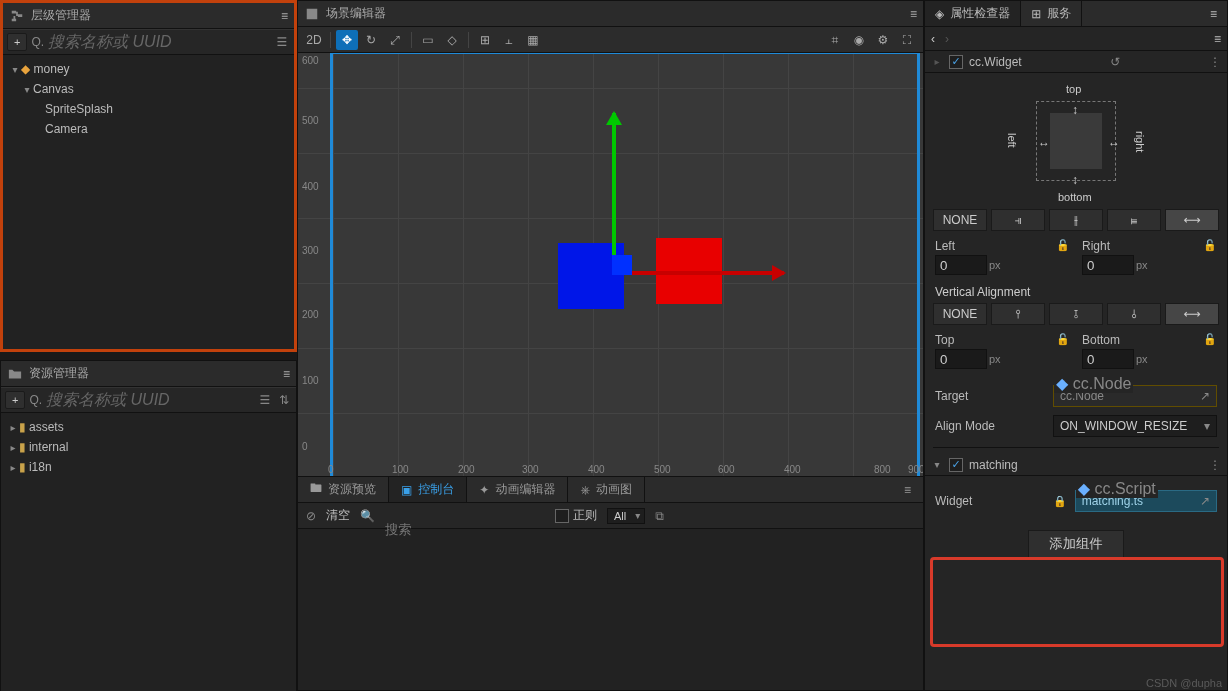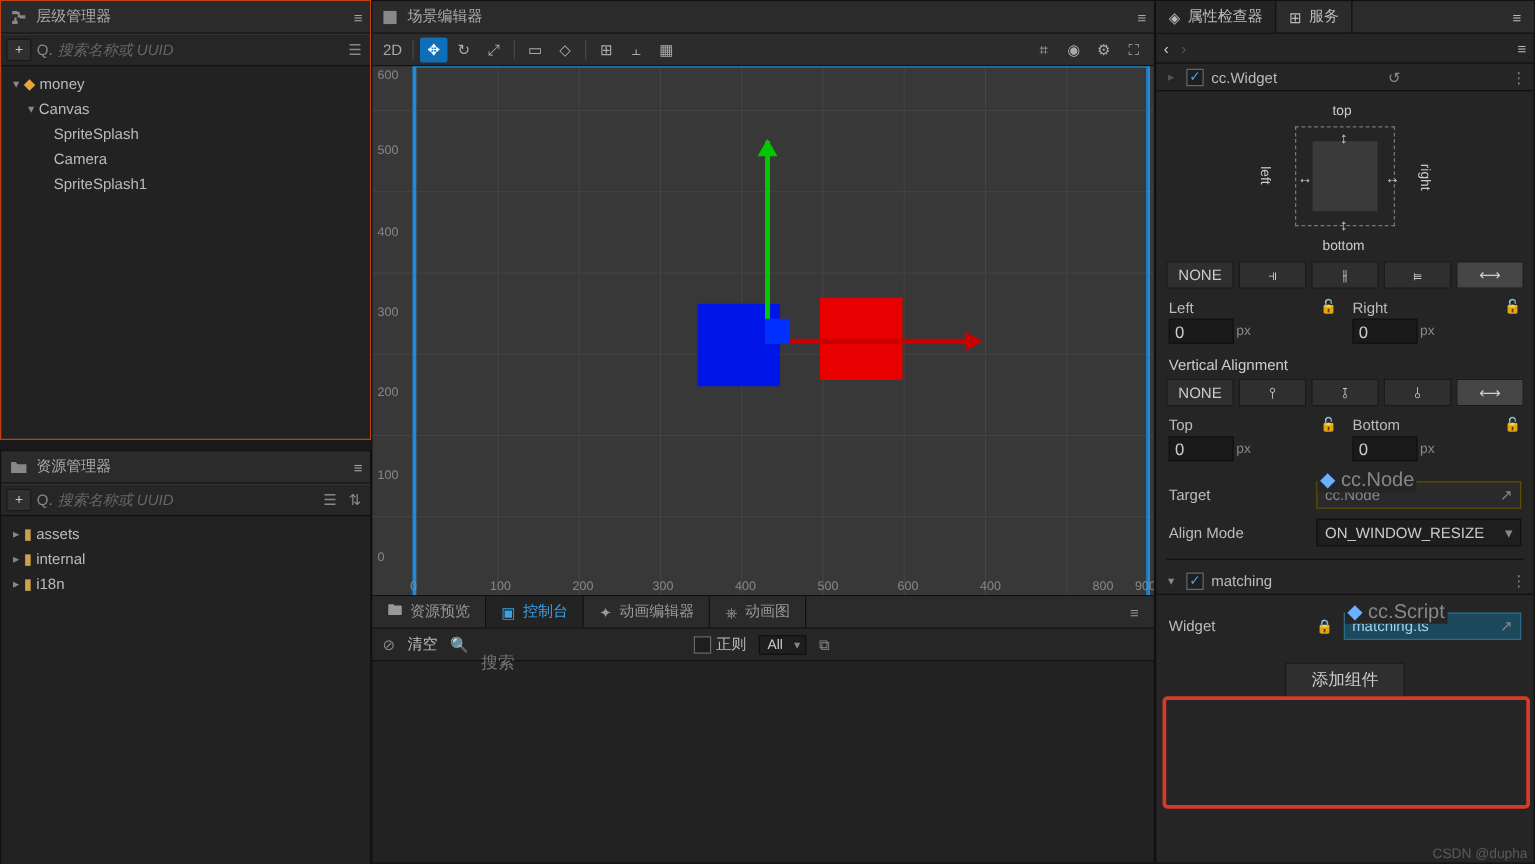--- a/index.html
+++ b/index.html
@@ -4,29 +4,29 @@
 <style>
 * { margin:0; padding:0; box-sizing:border-box; font-family:"Microsoft YaHei",Arial,sans-serif; }
 body { background:#191919; color:#bdbdbd; font-size:12px; width:1228px; height:691px; overflow:hidden; position:relative; }
 .row { display:flex; align-items:center; }
 .panel-header { height:26px; background:#2b2b2b; border-bottom:1px solid #111; display:flex; align-items:center; padding:0 6px; gap:6px; color:#aaa; }
 .panel-header .title { flex:1; font-size:12px; }
 .icon { display:inline-flex; align-items:center; justify-content:center; width:16px; height:16px; color:#888; }
 .icon svg { width:14px; height:14px; }
 .menu-icon { width:20px; text-align:right; cursor:pointer; }
 .searchbar { height:26px; background:#262626; border-top:1px solid #333; border-bottom:1px solid #111; display:flex; align-items:center; padding:0 4px; gap:4px; }
-.searchbar input { flex:1; background:transparent; border:none; outline:none; color:#ccc; font-size:12px; }
+.searchbar input { flex:1; background:transparent; border:none; outline:none; color:#ccc; font-size:16px; }
 .searchbar input::placeholder{color:#666;font-style:italic;}
 .btn { background:#2f2f2f; border:1px solid #1a1a1a; color:#ccc; padding:2px 6px; font-size:11px; border-radius:2px; cursor:pointer; }
 .tree { padding:4px 0; }
 .tree-row { height:20px; display:flex; align-items:center; padding-left:6px; color:#bbb; cursor:pointer; }
 .caret { width:12px; text-align:center; color:#888; font-size:10px; }
 
 
-#hierarchy { position:absolute; left:0; top:0; width:297px; height:352px; background:#222; border:1px solid #c2410c; }
+#hierarchy { position:absolute; left:0; top:0; width:297px; height:352px; background:#222; border:3px solid #c2410c; }
 #assets { position:absolute; left:0; top:360px; width:297px; height:339px; background:#222; border:1px solid #111; }
 #scene { position:absolute; left:297px; top:0; width:627px; height:476px; background:#1d1d1d; border:1px solid #111; }
 #bottom { position:absolute; left:297px; top:476px; width:627px; height:215px; background:#222; border:1px solid #111; }
 #inspector { position:absolute; left:924px; top:0; width:304px; height:691px; background:#252525; border:1px solid #111; }
 
 
 .scene-tools { height:26px; background:#2c2c2c; display:flex; align-items:center; padding:0 4px; gap:0; border-bottom:1px solid #111; }
 .tool { width:22px; height:20px; display:flex; align-items:center; justify-content:center; color:#aaa; border-radius:2px; margin:0 1px; cursor:pointer; }
 .tool.active{ background:#0e6fb8; color:#fff; }
 .tool-sep{ width:1px; height:16px; background:#444; margin:0 4px; }
@@ -119,23 +119,20 @@
     <div class="tree-row" style="padding-left:18px">
         <span class="caret">▾</span>
         <span>Canvas</span>
       </div>
     <div class="tree-row" style="padding-left:42px">
         <span>SpriteSplash</span>
       </div>
     <div class="tree-row" style="padding-left:42px">
         <span>Camera</span>
       </div>
-    <div class="tree-row" style="padding-left:42px">
-        <span>SpriteSplash1</span>
-      </div>
   </div>
 </div>
 
 <div id="assets">
   <div class="panel-header">
     <span class="icon">
         <svg viewBox="0 0 16 16">
           <path fill="currentColor" d="M1 3h4l2 2h8v8H1z"></path>
         </svg>
       </span>

